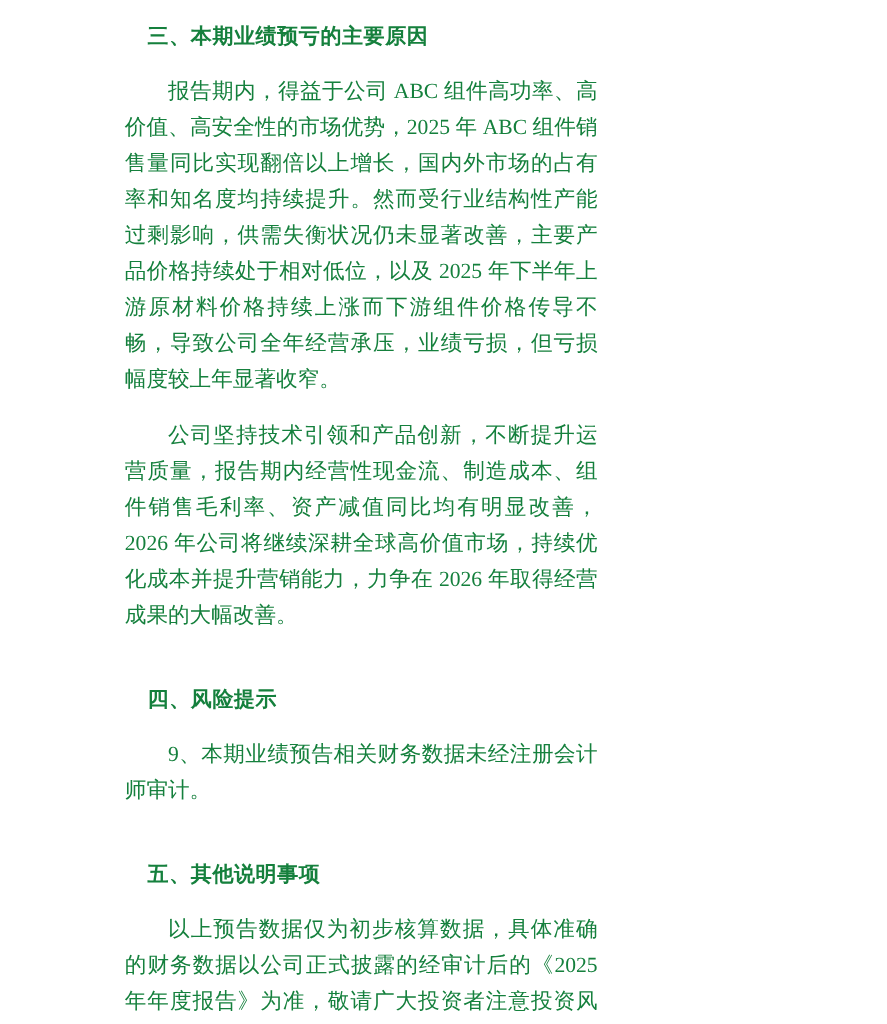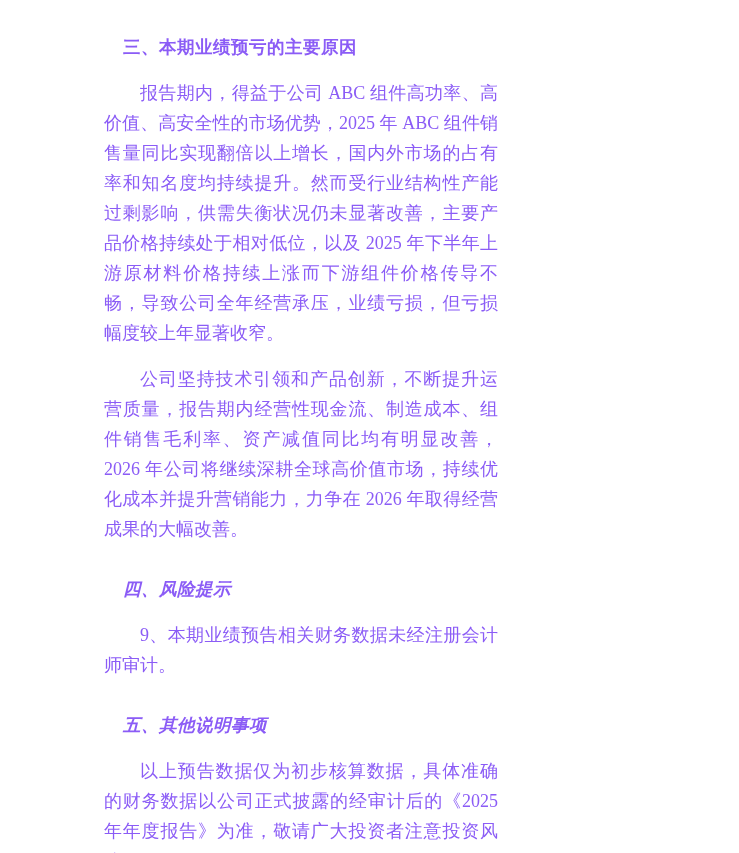--- a/index.html
+++ b/index.html
@@ -6,38 +6,37 @@
     margin: 0;
     padding: 0;
     background: #ffffff;
   }
   .page {
     position: relative;
     width: 593px;
     height: 853px;
     box-sizing: border-box;
     background: #ffffff;
-    padding: 32px 79px 0 88px;
-    color: #8b5cf6;
+    padding: 15px 79px 0 88px;
+    color: #15803d;
     font-family: "Liberation Serif", "DejaVu Serif", serif;
     font-size: 18px;
     line-height: 30px;
     overflow: hidden;
   }
   .heading {
     font-family: "Liberation Sans", "DejaVu Sans", sans-serif;
     font-weight: bold;
     font-size: 17.5px;
     margin: 0;
     text-indent: 2em;
     letter-spacing: 0.5px;
   }
   .heading.gap-above {
-    margin-top: 30px;
-    font-style: italic;
+    margin-top: 40px;
   }
   p.body-para {
     margin: 16px;
     text-indent: 2em;
     text-align: justify;
   }
   p.closing-para {
     margin: 30px 0 0 0;
     text-indent: 2em;
   }

